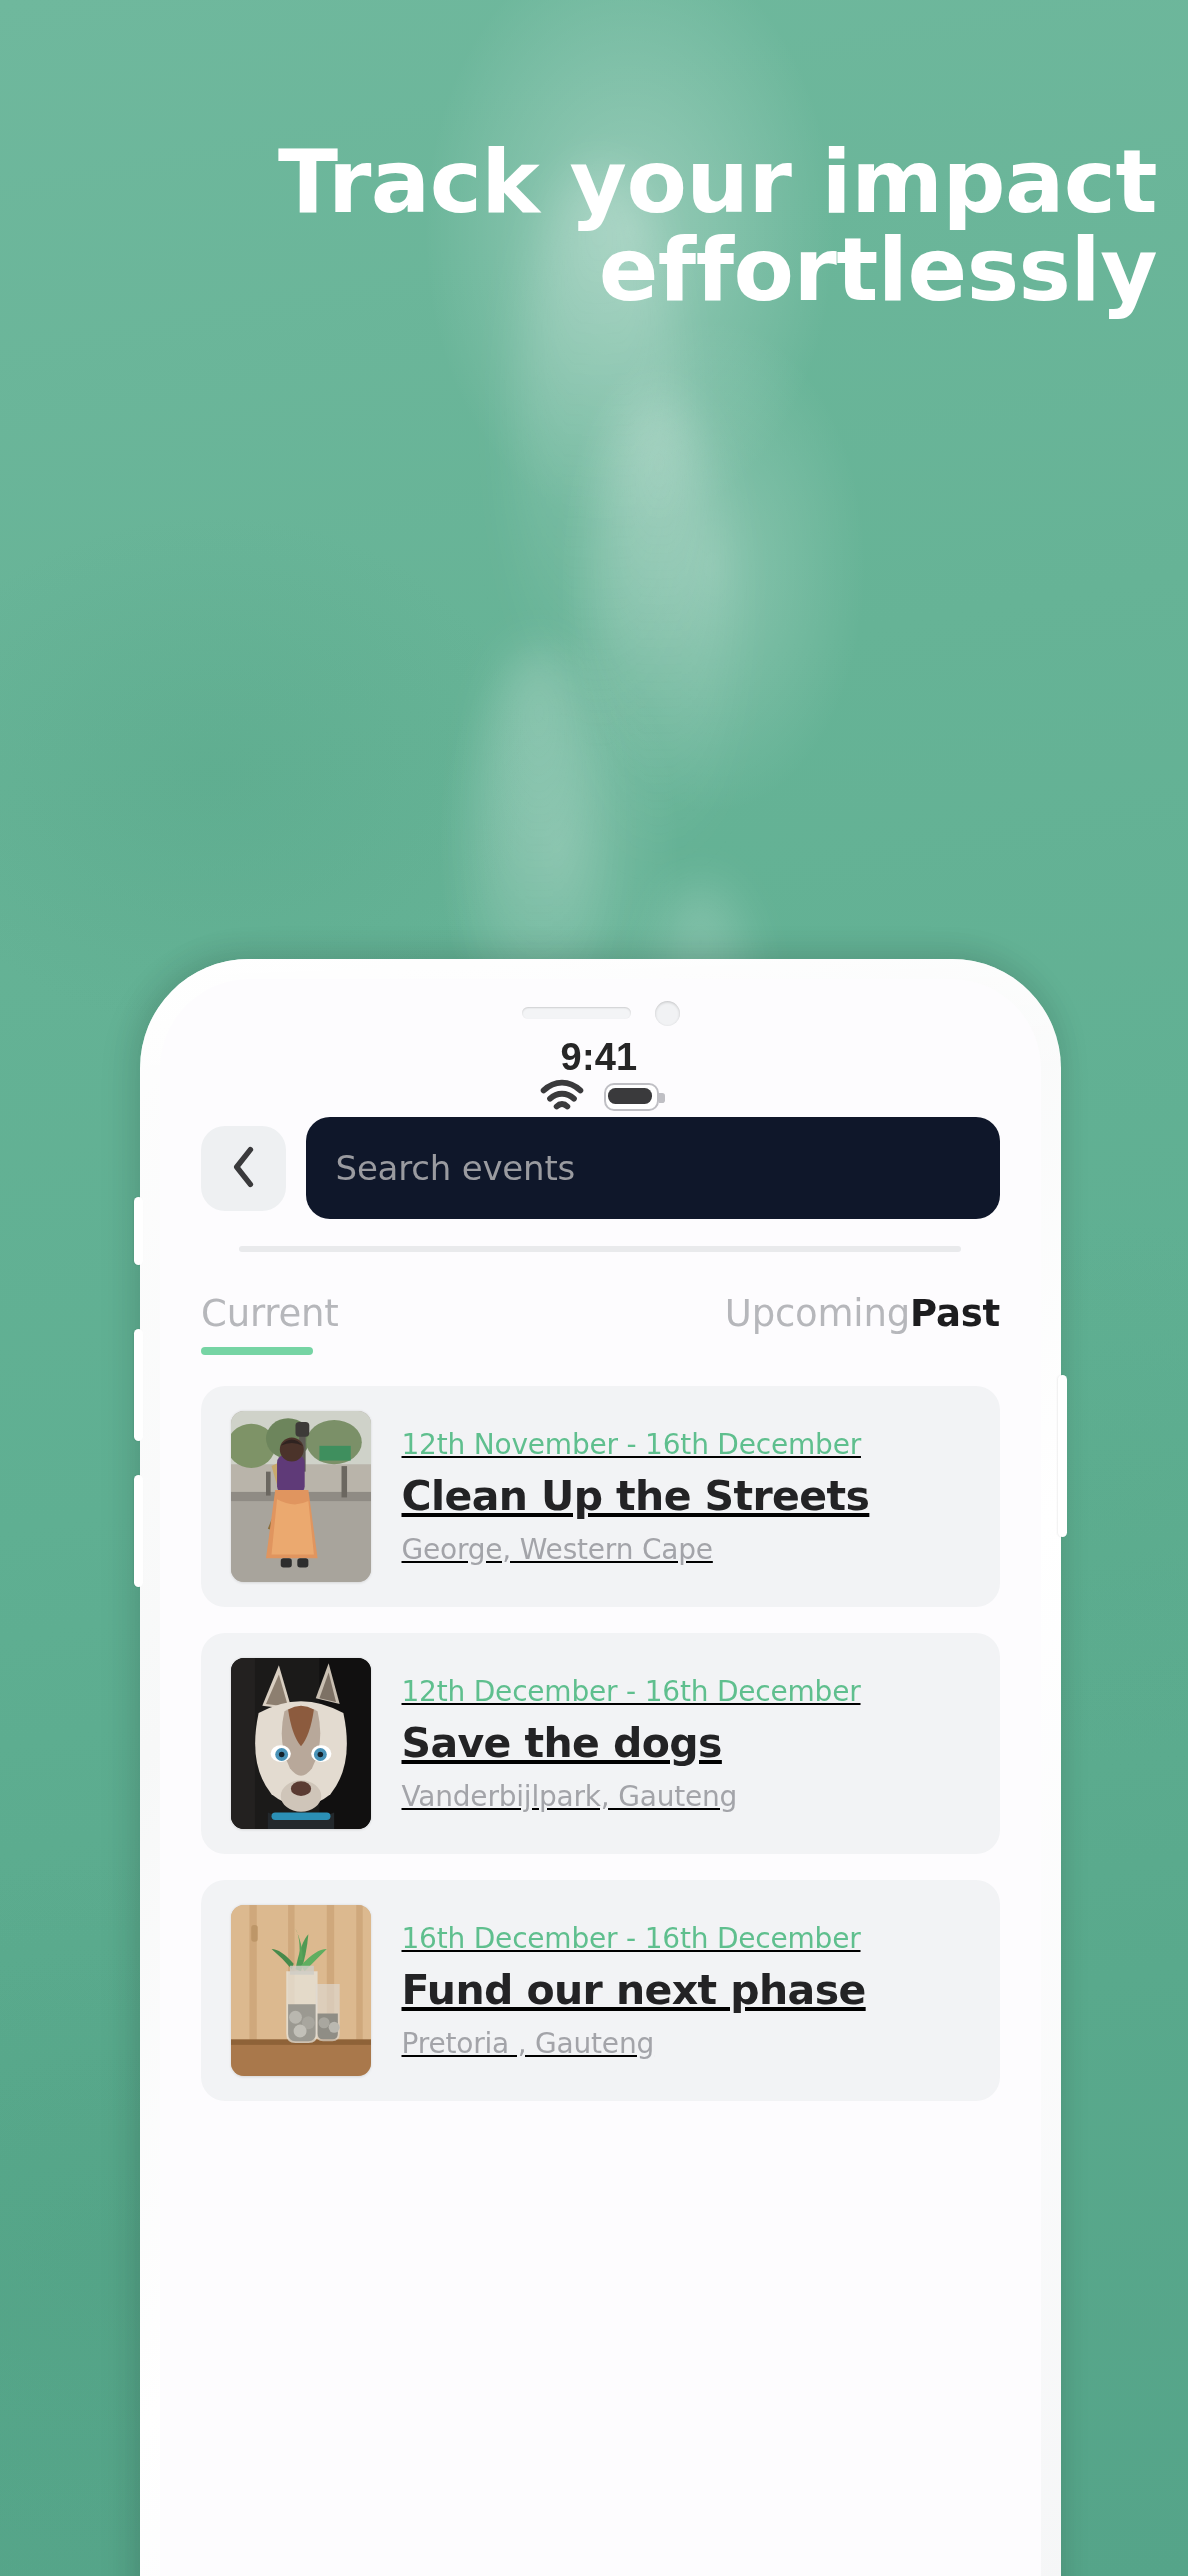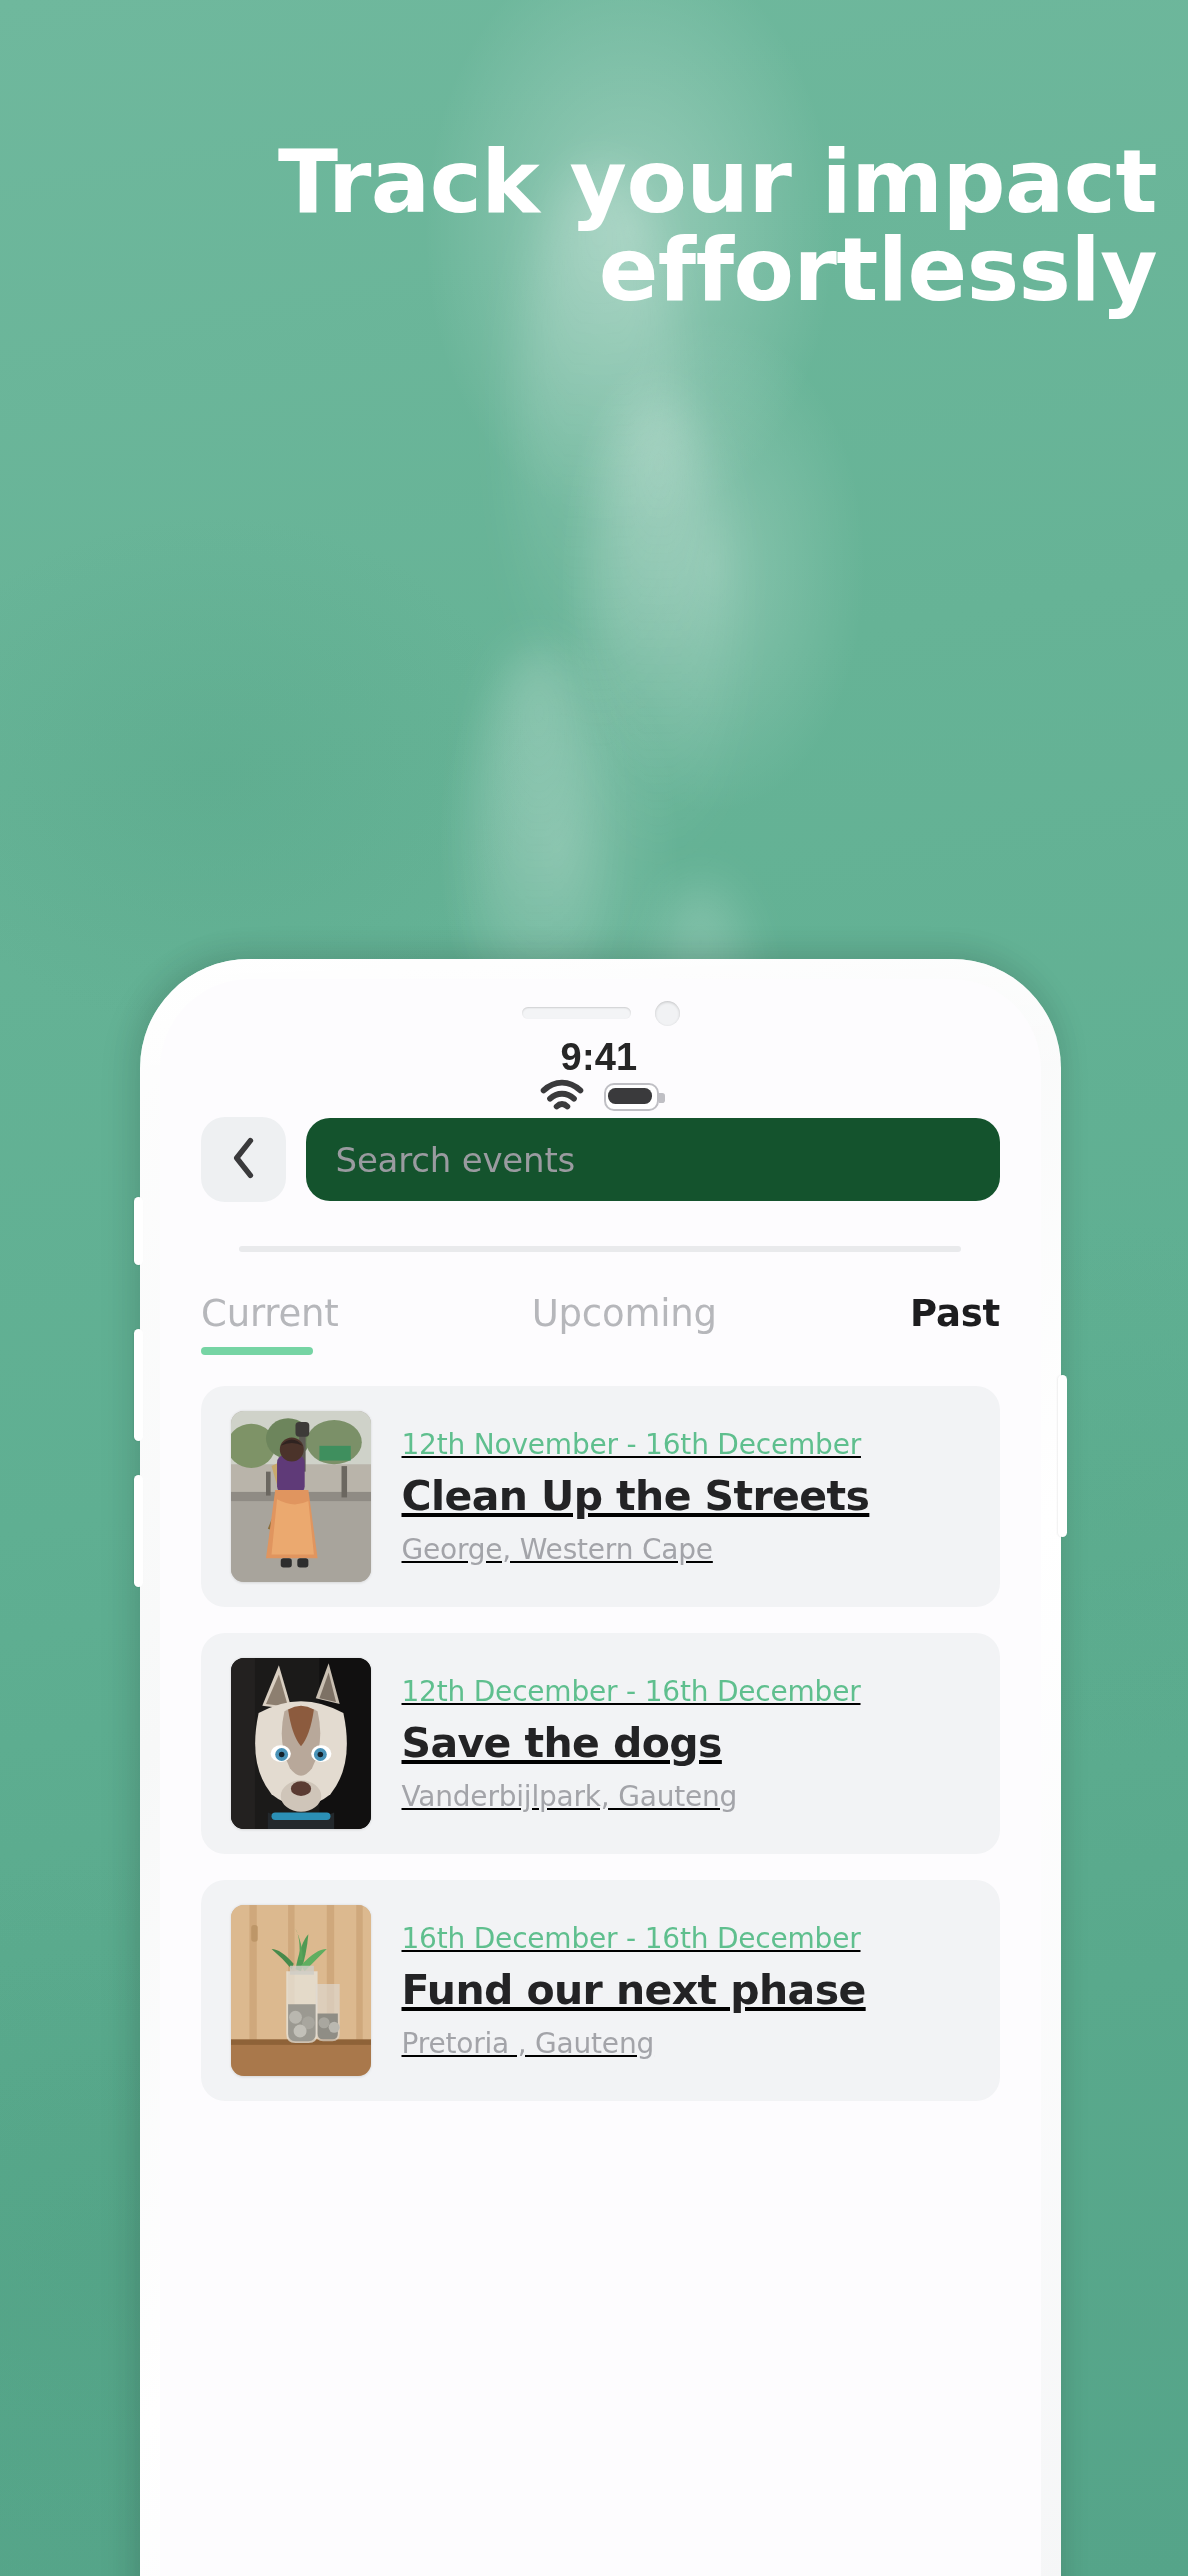--- a/index.html
+++ b/index.html
@@ -186,23 +186,23 @@
   .back-btn {
     flex:0 0 auto;
     width:85px; height:85px;
     border-radius:24px;
     background:#eef0f2;
     display:flex; align-items:center; justify-content:center;
     cursor:pointer;
   }
   .search-field {
     flex:1 1 auto;
-    height:83px;
+    height:102px;
     border-radius:24px;
-    background:#14532d;
+    background:#0f172a;
     display:flex; align-items:center;
     padding:0 29.5px;
   }
   .search-field .ph {
     font-family:"DejaVu Sans", sans-serif;
     font-size:34px;
     color:#9a9ba0;
     letter-spacing:-0.2px;
   }
 
@@ -226,21 +226,21 @@
     padding-bottom:20px;
     cursor:pointer;
   }
   .tab .lbl {
     font-family:"DejaVu Sans", sans-serif;
     font-size:37px;
     letter-spacing:-0.2px;
     white-space:nowrap;
   }
   .tab.t0 { flex:0 0 auto; }
-  .tab.t1 { flex:1 1 auto; text-align:center; }
+  .tab.t1 { flex:1 1 auto; text-align:right; }
   .tab.t2 { flex:0 0 auto; text-align:right; }
   .tab.active .lbl { color:#b6b7bb; }
   .tab.idle   .lbl { color:#b6b7bb; }
   .tab.strong .lbl { color:#1d1d1f; font-weight:700; }
   .tab .ul {
     position:absolute; left:0; bottom:0;
     width:112px; height:8.3px;
     border-radius:5.5px;
     background:#76d4a4;
   }

